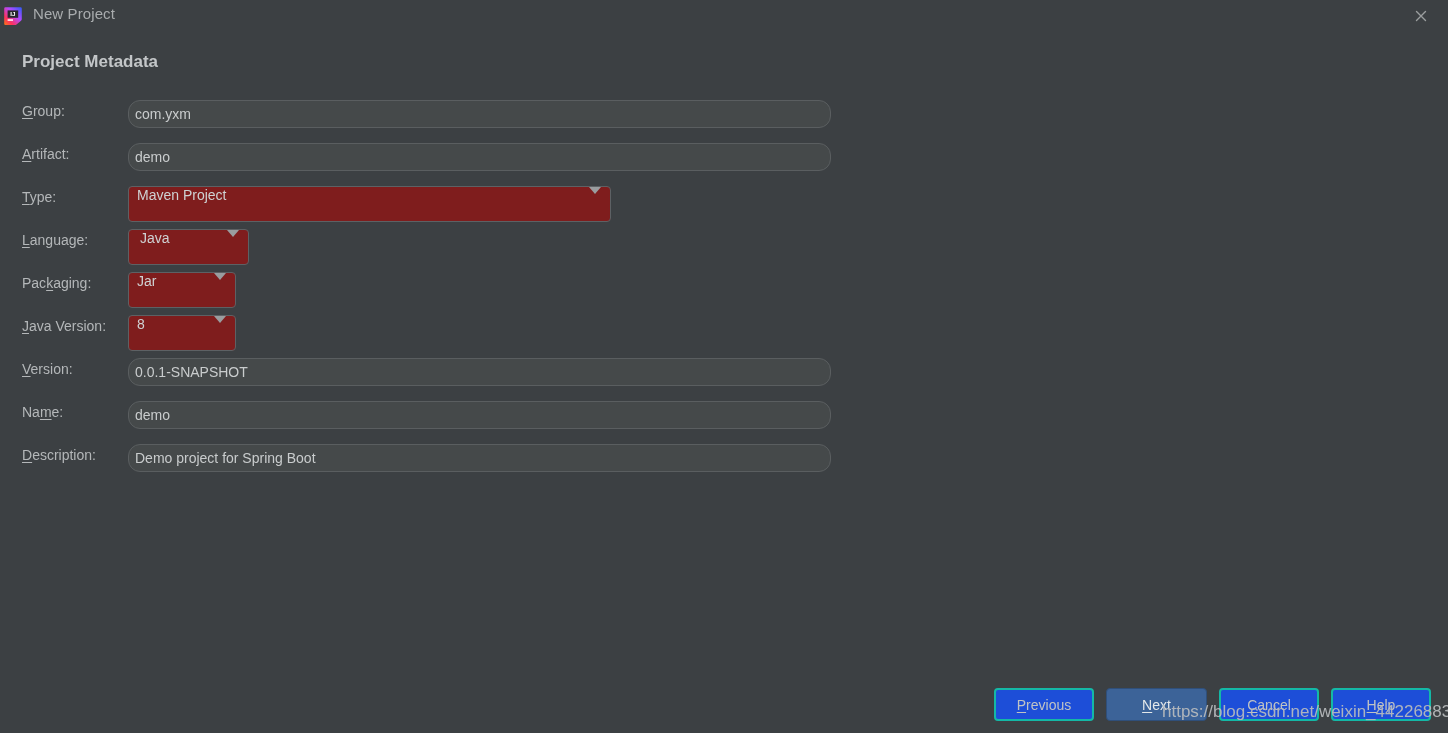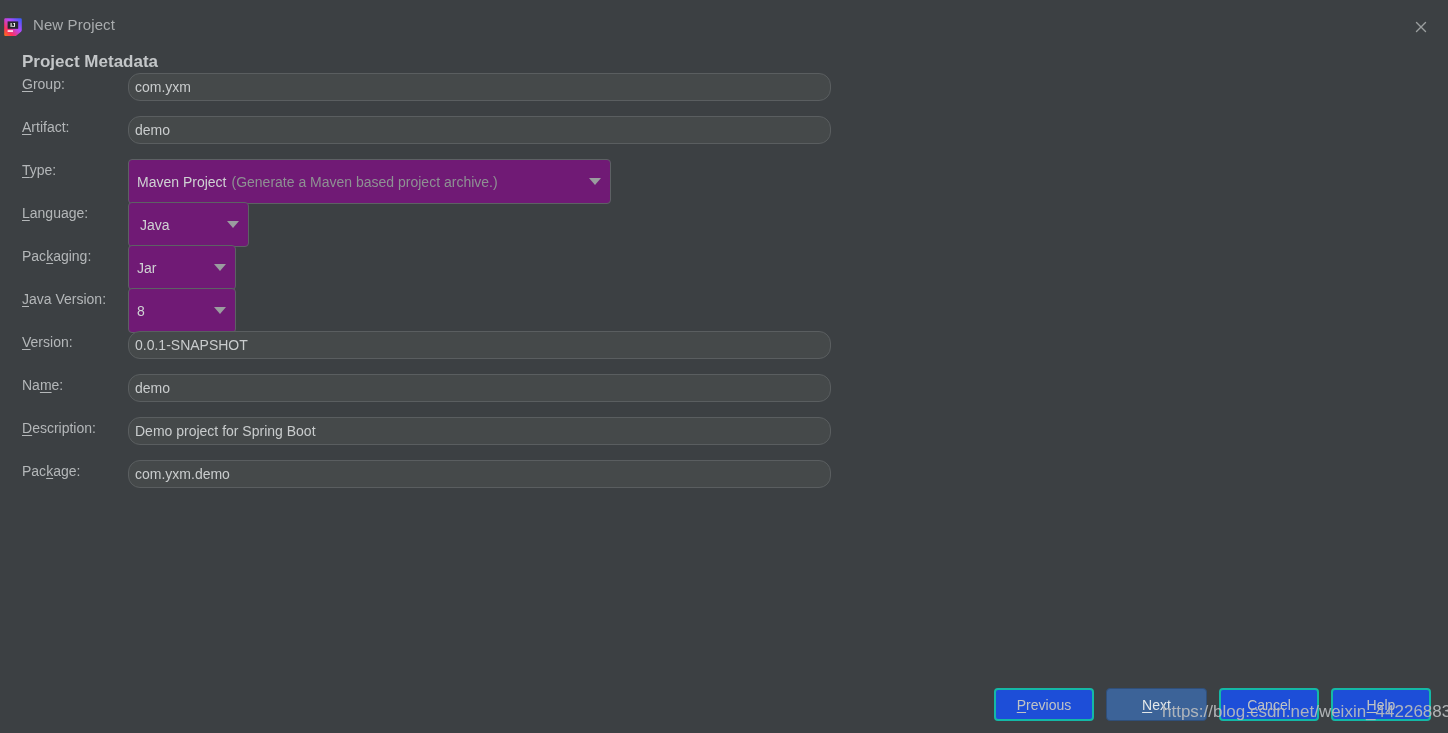--- a/index.html
+++ b/index.html
@@ -12,21 +12,21 @@
     background: #3c4043;
     font-family: "Liberation Sans", sans-serif;
     color: #bbbbbb;
     position: relative;
     -webkit-font-smoothing: antialiased;
   }
 
   
   .titlebar {
     position: absolute;
-    left: 0; top: 11px;
+    left: 0; top: 0;
     width: 1448px; height: 32px;
     display: flex;
     align-items: center;
   }
   .app-logo {
     position: absolute;
     left: 3px; top: 6px;
     width: 20px; height: 20px;
   }
   .title-text {
@@ -48,21 +48,21 @@
     position: absolute;
     left: 22px; top: 52px;
     font-size: 17px;
     font-weight: bold;
     color: #c3c6c8;
   }
 
   
   .form {
     position: absolute;
-    left: 0; top: 73px;
+    left: 0; top: 100px;
     width: 900px;
   }
   .row {
     position: relative;
     height: 28px;
     margin-bottom: 15px;
   }
   .row.gap-before { margin-top: 14px; }
   .lbl {
     position: absolute;
@@ -90,26 +90,26 @@
     line-height: 26px;
     outline: none;
     white-space: nowrap;
     overflow: hidden;
   }
 
   .combo {
     position: absolute;
     left: 128px;
     top: 0;
-    height: 45px;
-    background: #701a75;
+    height: 36px;
+    background: #7f1d1d;
     border: 1px solid #5d6164;
     border-radius: 4px;
     display: flex;
-    align-items: center;
+    align-items: flex-start;
     padding: 0 0 0 8px;
     cursor: pointer;
     overflow: hidden;
   }
   .combo .cval {
     font-size: 14px;
     color: #cfd2d3;
     white-space: nowrap;
   }
   .combo .cdesc {
@@ -212,21 +212,20 @@
       <div class="field">com.yxm</div>
     </div>
     <div class="row">
       <div class="lbl"><span></span><u>A</u><span>rtifact:</span></div>
       <div class="field">demo</div>
     </div>
     <div class="row gap-before">
       <div class="lbl"><span></span><u>T</u><span>ype:</span></div>
       <div class="combo combo-type">
         <span class="cval">Maven Project</span>
-        <span class="cdesc">(Generate a Maven based project archive.)</span>
         <span class="arrow"></span>
       </div>
     </div>
     <div class="row">
       <div class="lbl"><span></span><u>L</u><span>anguage:</span></div>
       <div class="combo combo-lang">
         <span class="cval">Java</span>
         <span class="arrow"></span>
       </div>
     </div>
@@ -249,24 +248,20 @@
       <div class="field">0.0.1-SNAPSHOT</div>
     </div>
     <div class="row">
       <div class="lbl"><span>Na</span><u>m</u><span>e:</span></div>
       <div class="field">demo</div>
     </div>
     <div class="row">
       <div class="lbl"><span></span><u>D</u><span>escription:</span></div>
       <div class="field">Demo project for Spring Boot</div>
     </div>
-    <div class="row">
-      <div class="lbl"><span>Pac</span><u>k</u><span>age:</span></div>
-      <div class="field">com.yxm.demo</div>
-    </div>
   </div>
 
 <div class="buttons">
   <div class="btn btn-previous">
     <span><span></span><u>P</u><span>revious</span></span>
   </div>
   <div class="btn btn-next">
     <span><span></span><u>N</u><span>ext</span></span>
   </div>
   <div class="btn btn-cancel">

